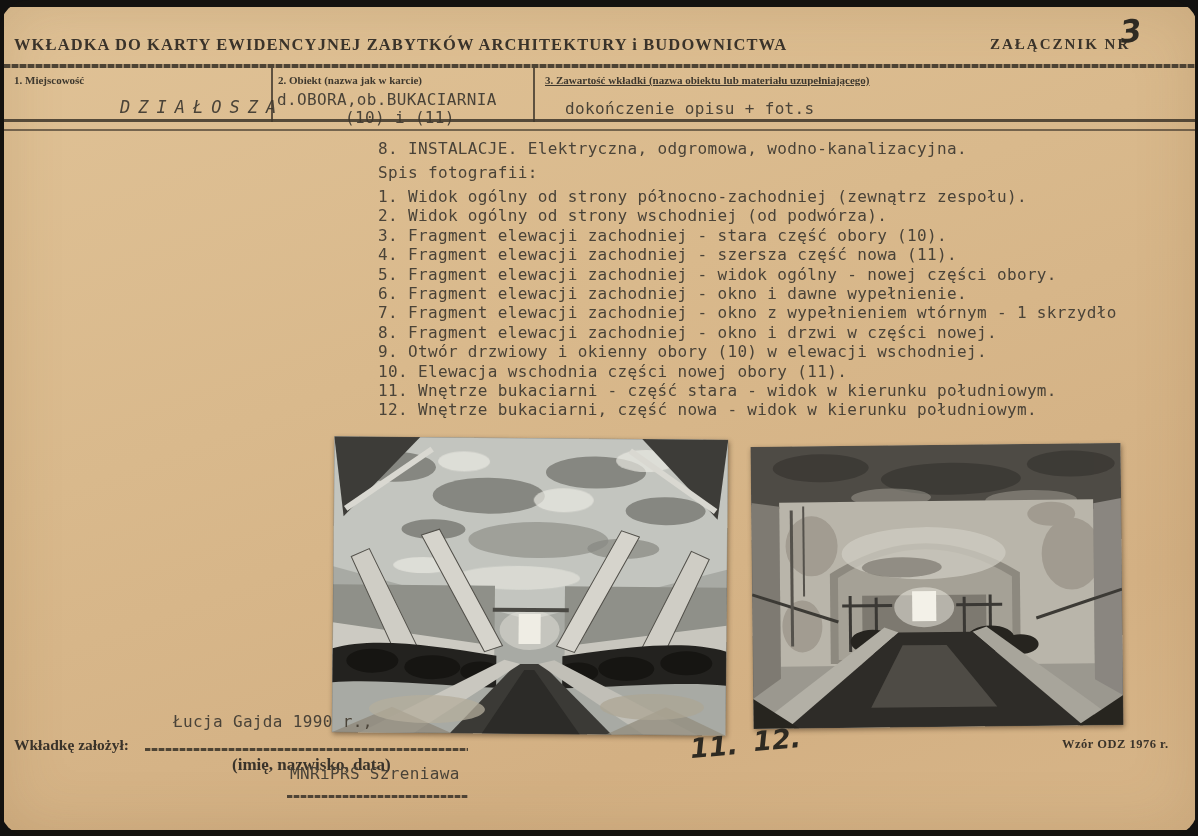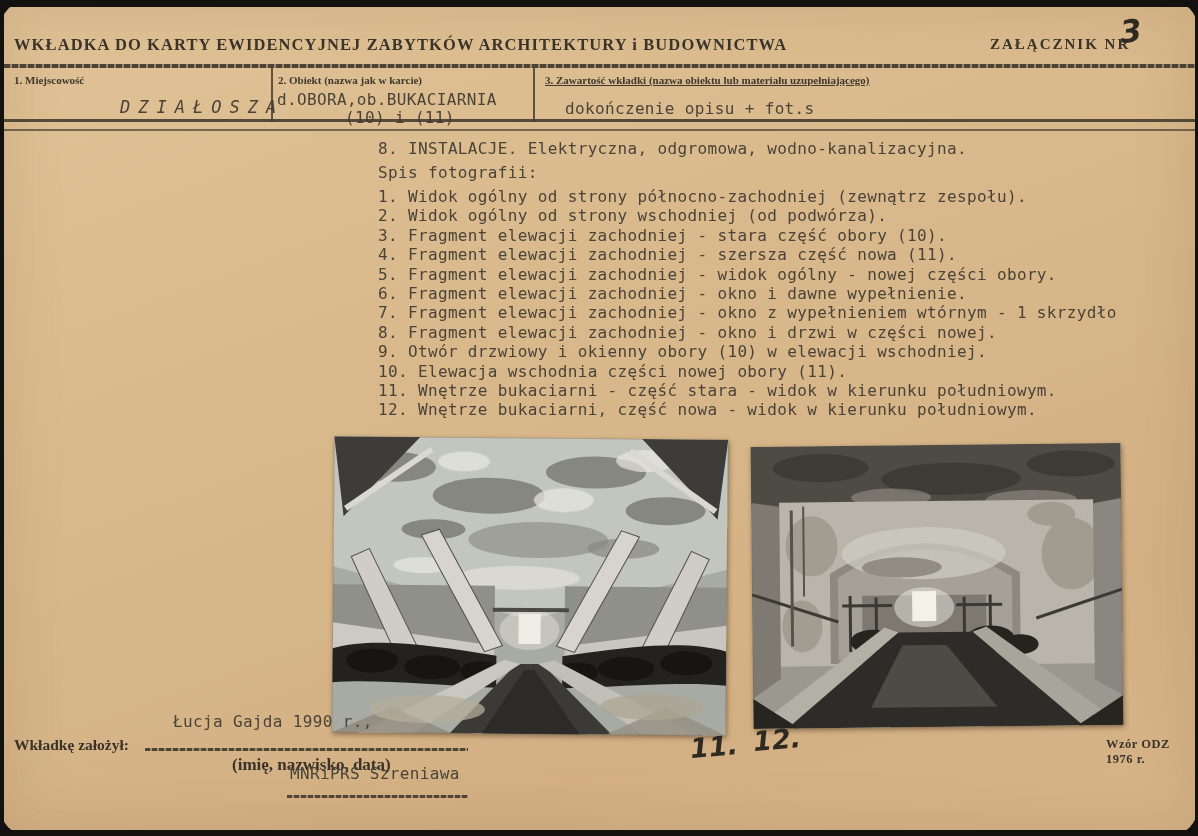--- a/index.html
+++ b/index.html
@@ -18,21 +18,21 @@
   .sig-line{height:3px;background:repeating-linear-gradient(90deg,rgba(64,56,44,.9) 0 5px,rgba(64,56,44,.3) 5px 7px);}
   .header-title{font-size:16.5px;letter-spacing:1.1px;}
   .attach{font-size:15px;letter-spacing:2px;}
   .attach-num{font-size:31px;line-height:1;transform:rotate(-6deg);}
   .cell-label{font-size:11px;font-weight:bold;color:#3e382e;}
   .t16{font-size:16px;}
   .t17sp{font-size:17px;letter-spacing:8px;}
   .tline{height:19.4px;font-size:16px;}
   .hint{font-size:17px;}
   .label15{font-size:15.5px;}
-  .wzor{font-size:12.5px;letter-spacing:.5px;margin-left:44px;}
+  .wzor{font-size:12.5px;letter-spacing:.5px;}
   .hand-num{font-size:27px;transform:rotate(-5deg);}
   .photo{box-shadow:1px 2px 5px rgba(40,25,10,.45);overflow:hidden;}
   svg{display:block;}
 </style>
 </head>
 <body>
 
 <div class="page">
   <div class="card"></div>
 

